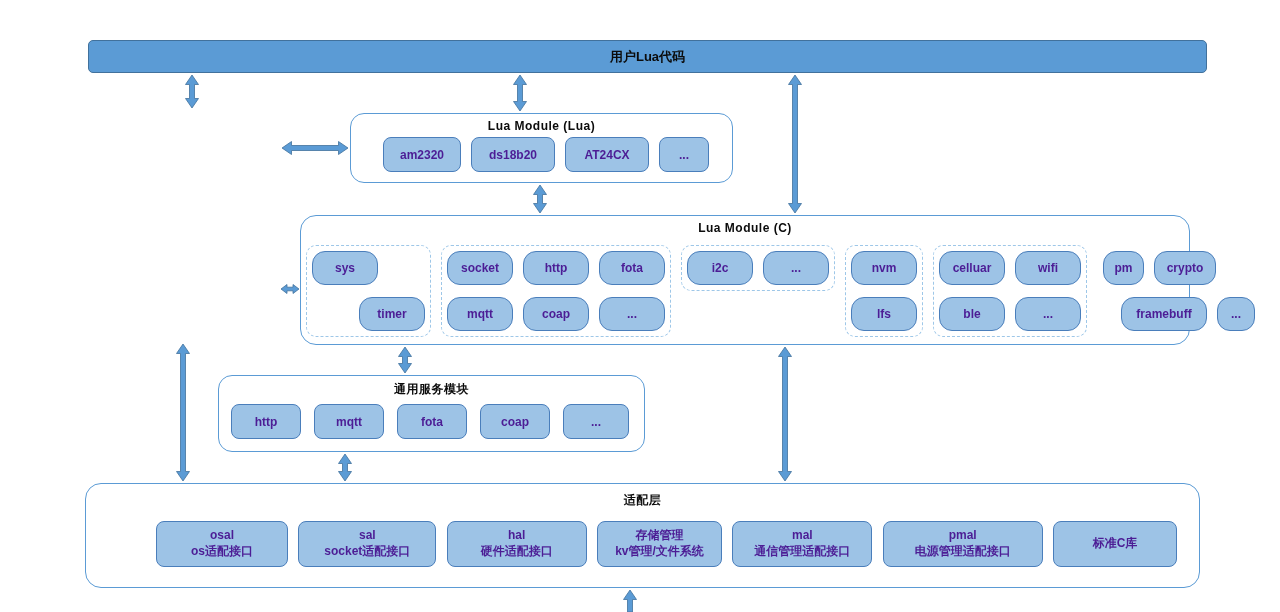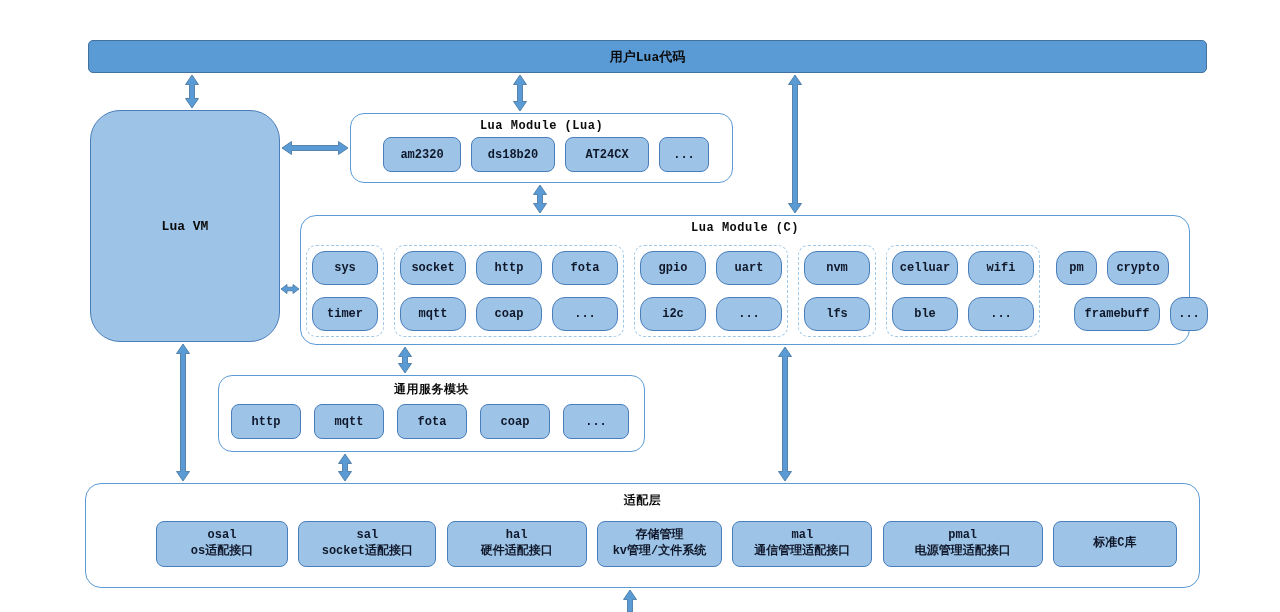--- a/index.html
+++ b/index.html
@@ -1,18 +1,18 @@
 <!DOCTYPE html>
 <html style="--c-bar: #5b9bd5; --c-bar-edge: #41719c; --c-box-edge: #5b9bd5; --c-chip: #9dc3e6; --c-chip-edge: #4a7ebb; --c-dash: #9ec7e8; --c-vm-edge: #4a7ebb;"><head>
 <meta charset="utf-8">
 <style>
   html,body{margin:0;padding:0;background:#fff;}
   #canvas{
     position:relative;width:1280px;height:612px;background:#fff;overflow:hidden;
-    font-family:Liberation Mono, monospace;color:#0b0b0b;
+    font-family:Liberation Sans, sans-serif;color:#0b0b0b;
   }
   #arrow-layer{position:absolute;left:0;top:0;width:1280px;height:612px;pointer-events:none;}
   .bar{
     position:absolute;left:88px;top:40px;width:1119px;height:33px;
     background:var(--c-bar,#5b9bd5);border:1.5px solid var(--c-bar-edge,#41719c);
     border-radius:5px;display:flex;align-items:center;justify-content:center;
     font-size:13px;font-weight:bold;box-sizing:border-box;
   }
   .bigbox{
     position:absolute;left:90px;top:110px;width:190px;height:232px;
@@ -27,21 +27,21 @@
   #mod-lua{left:350px;top:113px;width:383px;height:70px;}
   #mod-c{left:300px;top:215px;width:890px;height:130px;border-radius:16px;}
   #common{left:218px;top:375px;width:427px;height:77px;}
   #adapter{left:85px;top:483px;width:1115px;height:105px;border-radius:16px;}
   .box-title{
     text-align:center;font-size:12px;font-weight:bold;margin-top:5px;letter-spacing:.5px;
   }
   #adapter .box-title{margin-top:8px;}
   .chip{
     background:var(--c-chip,#9dc3e6);border:1.4px solid var(--c-chip-edge,#4a7ebb);
-    border-radius:8px;font-size:12px;font-weight:bold;color:#0f172a;
+    border-radius:8px;font-size:12px;font-weight:bold;color:#4c1d95;
     display:flex;align-items:center;justify-content:center;box-sizing:border-box;
     height:35px;flex:0 0 auto;
   }
   .chip-row{display:flex;align-items:center;}
   #mod-lua-chips{margin:4px 0 0 32px;gap:10px;}
   #common-chips{margin:6px 0 0 12px;gap:13px;}
   #adapter-chips{margin:12px 22px 0 22px;justify-content:space-between;padding-left:48px;}
   #adapter-chips .chip{height:46px;flex-direction:column;line-height:1.3;justify-content:center;}
   #mod-c-groups{display:flex;align-items:flex-start;gap:10px;margin:10px 0 0 5px;}
   .group{
@@ -65,60 +65,55 @@
       <polygon points="540.0,185.0 533.5,194.5 537.5,194.5 537.5,203.5 533.5,203.5 540.0,213.0 546.5,203.5 542.5,203.5 542.5,194.5 546.5,194.5" fill="#5b9bd5" stroke="#41719c" stroke-width="0.8"></polygon>
       <polygon points="183.0,344.0 176.5,353.5 180.5,353.5 180.5,471.5 176.5,471.5 183.0,481.0 189.5,471.5 185.5,471.5 185.5,353.5 189.5,353.5" fill="#5b9bd5" stroke="#41719c" stroke-width="0.8"></polygon>
       <polygon points="405.0,347.0 398.5,356.5 402.5,356.5 402.5,363.5 398.5,363.5 405.0,373.0 411.5,363.5 407.5,363.5 407.5,356.5 411.5,356.5" fill="#5b9bd5" stroke="#41719c" stroke-width="0.8"></polygon>
       <polygon points="345.0,454.0 338.5,463.5 342.5,463.5 342.5,471.5 338.5,471.5 345.0,481.0 351.5,471.5 347.5,471.5 347.5,463.5 351.5,463.5" fill="#5b9bd5" stroke="#41719c" stroke-width="0.8"></polygon>
       <polygon points="785.0,347.0 778.5,356.5 782.5,356.5 782.5,471.5 778.5,471.5 785.0,481.0 791.5,471.5 787.5,471.5 787.5,356.5 791.5,356.5" fill="#5b9bd5" stroke="#41719c" stroke-width="0.8"></polygon>
       <polygon points="632.5,612.0 632.5,599.5 636.5,599.5 630.0,590.0 623.5,599.5 627.5,599.5 627.5,612.0" fill="#5b9bd5" stroke="#41719c" stroke-width="0.8"></polygon>
     </svg>
 
   <div class="bar" id="top-bar">用户Lua代码</div>
 
-  <div class="bigbox" id="lua-vm">Lua VM</div>
 
   <div class="whitebox" id="mod-lua">
     <div class="box-title">Lua Module (Lua)</div>
     <div class="chip-row" id="mod-lua-chips">
         <div class="chip" style="width: 78px;">am2320</div>
         <div class="chip" style="width: 84px;">ds18b20</div>
         <div class="chip" style="width: 84px;">AT24CX</div>
         <div class="chip" style="width: 50px;">...</div>
       </div>
   </div>
 
   <div class="whitebox" id="mod-c">
     <div class="box-title">Lua Module (C)</div>
     <div id="mod-c-groups">
         <div class="group">
           <div class="grow">
             <div class="chip" style="width: 66px;">sys</div>
           </div>
           <div class="grow">
-            <div class="chip" style="width: 66px;">timer</div>
+            <div class="chip" style="width: 66px; margin-left: 47px;">timer</div>
           </div>
         </div>
         <div class="group">
           <div class="grow">
             <div class="chip" style="width: 66px;">socket</div>
             <div class="chip" style="width: 66px;">http</div>
             <div class="chip" style="width: 66px;">fota</div>
           </div>
           <div class="grow">
             <div class="chip" style="width: 66px;">mqtt</div>
             <div class="chip" style="width: 66px;">coap</div>
             <div class="chip" style="width: 66px;">...</div>
           </div>
         </div>
         <div class="group">
-          <div class="grow">
-            <div class="chip" style="width: 66px;">gpio</div>
-            <div class="chip" style="width: 66px;">uart</div>
-          </div>
           <div class="grow">
             <div class="chip" style="width: 66px;">i2c</div>
             <div class="chip" style="width: 66px;">...</div>
           </div>
         </div>
         <div class="group">
           <div class="grow">
             <div class="chip" style="width: 66px;">nvm</div>
           </div>
           <div class="grow">

